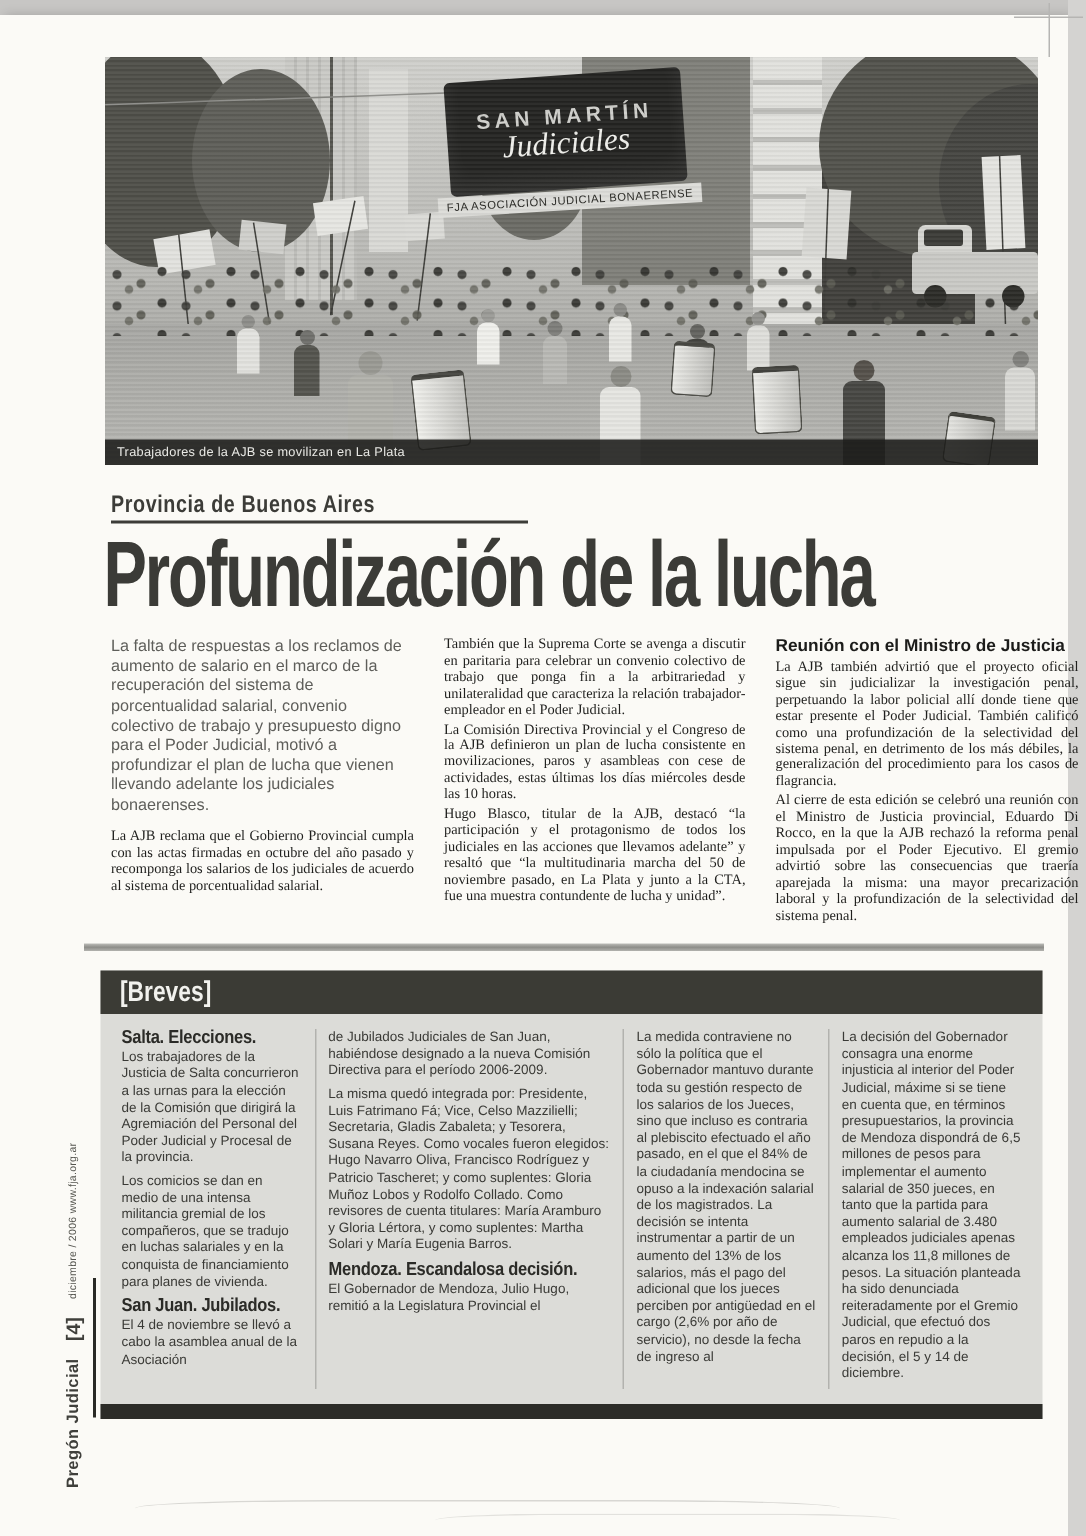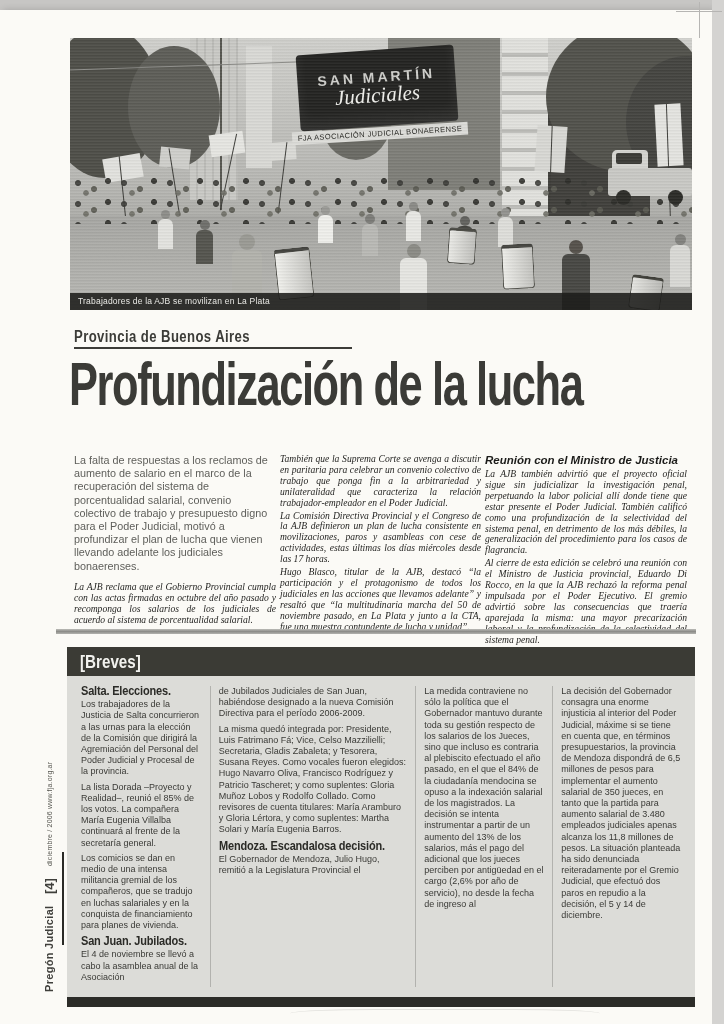--- a/index.html
+++ b/index.html
@@ -61,27 +61,27 @@
 
   
   .kicker{left:74px;top:328px;width:278px;border-bottom:2px solid #3c3c38;padding-bottom:1px;color:#3c3c38;}
   .kicker span{display:inline-block;transform:scaleX(.82);transform-origin:left bottom;
                font-size:16px;font-weight:bold;letter-spacing:.5px;}
   .headline{left:69px;top:348px;margin:0;color:#3b3b37;font-weight:bold;
             font-size:62px;letter-spacing:-2px;white-space:nowrap;
             transform:scaleX(.70);transform-origin:left top;}
 
   
-  .cols{left:74px;top:454px;width:619px;display:grid;grid-template-columns:202px 201px 202px;gap:4px;}
+  .cols{left:74px;top:425px;width:619px;display:grid;grid-template-columns:202px 201px 202px;gap:20px;}
   .cols p{margin:0 0 2px 0;}
   .intro{font-size:10.8px;line-height:13.2px;color:#5e5e5a;text-align:left;}
   .serif{font-family:"Liberation Serif",serif;font-size:9.6px;line-height:10.9px;
-         text-align:justify;color:#1f1f1d;font-style:italic;}
+         text-align:justify;color:#1f1f1d;}
   .col1-serif{margin-top:9px !important;}
-  .col3-h{font-size:11.5px;font-weight:bold;color:#1c1c1a;margin:0 0 3px 0;font-style:italic;}
+  .col3-h{font-size:11.5px;font-weight:bold;color:#1c1c1a;margin:0 0 3px 0;}
 
   .divider{left:56px;top:629px;width:640px;height:5px;
            background:linear-gradient(180deg,#bcbcb8,#8d8d89 50%,#b2b2ae);}
 
   
   .breves{left:67px;top:647px;width:628px;background:#dcdcd8;}
   .breves-header{height:29px;background:#3b3b35;display:flex;align-items:center;padding-left:13px;}
   .breves-title{color:#f2f2ee;font-size:19px;font-weight:bold;letter-spacing:0;
                 transform:scaleX(.8);transform-origin:left center;}
   .breves-body{display:grid;grid-template-columns:1fr 1fr 1fr 1fr;padding:10px 6px 10px 6px;min-height:240px;}
@@ -220,41 +220,40 @@
 </div>
 <h1 class="abs headline">Profundización de la lucha</h1>
 
 <div class="abs cols">
   <div class="col">
     <p class="intro">La falta de respuestas a los reclamos de aumento de salario en el marco de la recuperación del sistema de porcentualidad salarial, convenio colectivo de trabajo y presupuesto digno para el Poder Judicial,  motivó a profundizar el plan de lucha que vienen llevando adelante los judiciales bonaerenses.</p>
     <p class="serif col1-serif">La AJB reclama que el Gobierno Provincial cumpla con las actas firmadas en octubre del año pasado y recomponga los salarios de los judiciales de acuerdo al sistema de porcentualidad salarial.</p>
   </div>
   <div class="col">
     <p class="serif">También que la Suprema Corte se avenga a discutir en paritaria para celebrar un convenio colectivo de trabajo que ponga fin a la arbitrariedad y unilateralidad que caracteriza la relación trabajador-empleador en el Poder Judicial.</p>
-    <p class="serif">La Comisión Directiva Provincial y el Congreso de la AJB definieron un plan de lucha consistente en movilizaciones, paros y asambleas con cese de actividades, estas últimas los días miércoles desde las 17 horas.</p>
+    <p class="serif">La Comisión Directiva Provincial y el Congreso de la AJB definieron un plan de lucha consistente en movilizaciones, paros y asambleas con cese de actividades, estas últimas los días miércoles desde las 10 horas.</p>
     <p class="serif">Hugo Blasco, titular de la AJB, destacó “la participación y el protagonismo de todos los judiciales en las acciones que llevamos adelante” y resaltó que “la multitudinaria marcha del 50 de noviembre pasado, en La Plata y junto a la CTA, fue una muestra contundente de lucha y unidad”.</p>
   </div>
   <div class="col">
     <h3 class="col3-h">Reunión con el Ministro de Justicia</h3>
     <p class="serif">La AJB también advirtió que el proyecto oficial sigue sin judicializar la investigación penal, perpetuando la labor policial allí donde tiene que estar presente el Poder Judicial. También calificó como una profundización de la selectividad del sistema penal, en detrimento de los más débiles, la generalización del procedimiento para los casos de flagrancia.</p>
     <p class="serif">Al cierre de esta edición se celebró una reunión con el Ministro de Justicia provincial, Eduardo Di Rocco, en la que la AJB rechazó la reforma penal impulsada por el Poder Ejecutivo. El gremio advirtió sobre las consecuencias que traería aparejada la misma: una mayor precarización laboral y la profundización de la selectividad del sistema penal.</p>
   </div>
 </div>
 
 <div class="abs divider"></div>
 
 <div class="abs breves">
   <div class="breves-header">
     <span class="breves-title">[Breves]</span>
   </div>
   <div class="breves-body">
     <div class="bcol">
       <h4 class="first">Salta. Elecciones.</h4>
       <p>Los trabajadores de la Justicia de Salta concurrieron a las urnas para la elección de la Comisión que dirigirá la Agremiación del Personal del Poder Judicial y Procesal de la provincia.</p>
-      <p>La lista Dorada –Proyecto y Realidad–, reunió el 85% de los votos. La compañera María Eugenia Villalba continuará al frente de la secretaría general.</p>
       <p>Los comicios se dan en medio de una intensa militancia gremial de los compañeros, que se tradujo en luchas salariales y en la conquista de financiamiento para planes de vivienda.</p>
       <h4>San Juan. Jubilados.</h4>
       <p>El 4 de noviembre se llevó a cabo la asamblea anual de la Asociación</p>
     </div>
     <div class="bcol">
       <p>de Jubilados Judiciales de San Juan, habiéndose designado a la nueva Comisión Directiva para el período 2006-2009.</p>
       <p>La misma quedó integrada por: Presidente, Luis Fatrimano Fá; Vice, Celso Mazzilielli; Secretaria, Gladis Zabaleta; y Tesorera, Susana Reyes. Como vocales fueron elegidos: Hugo Navarro Oliva, Francisco Rodríguez y Patricio Tascheret; y como suplentes: Gloria Muñoz Lobos y Rodolfo Collado. Como revisores de cuenta titulares: María Aramburo y Gloria Lértora, y como suplentes: Martha Solari y María Eugenia Barros.</p>
       <h4>Mendoza. Escandalosa decisión.</h4>
       <p>El Gobernador de Mendoza, Julio Hugo, remitió a la Legislatura Provincial el</p>
     </div>

